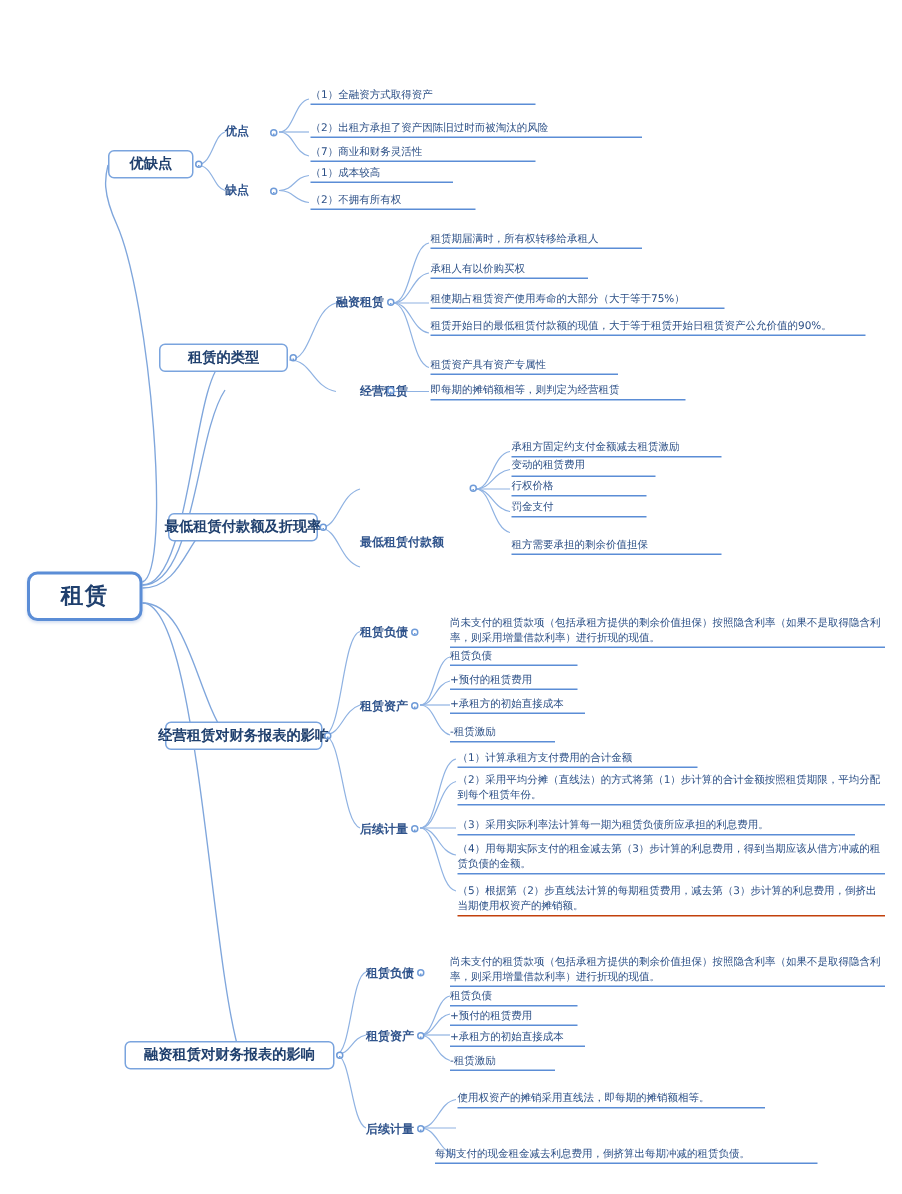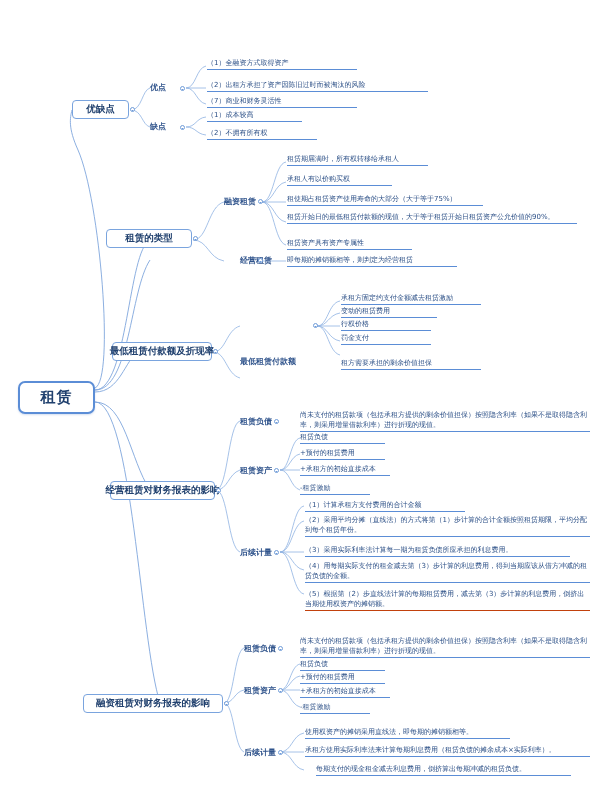--- a/index.html
+++ b/index.html
@@ -360,20 +360,17 @@
   </div>
   <div class="node leaf nowrap" style="left:300px; top:686px; width:90px; border-bottom:1px solid #5b8dd6; padding-bottom:1px;">
     <span>+承租方的初始直接成本</span>
   </div>
   <div class="node leaf nowrap" style="left:300px; top:702px; width:70px; border-bottom:1px solid #5b8dd6; padding-bottom:1px;">
     <span>-租赁激励</span>
   </div>
   <div class="node leaf nowrap" style="left:305px; top:727px; width:205px; border-bottom:1px solid #5b8dd6; padding-bottom:1px;">
     <span>使用权资产的摊销采用直线法，即每期的摊销额相等。</span>
   </div>
-  <div class="node leaf nowrap" style="left:305px; top:745px; width:285px; border-bottom:1px solid #5b8dd6; padding-bottom:1px;">
-    <span>承租方使用实际利率法来计算每期利息费用（租赁负债的摊余成本×实际利率）。</span>
-  </div>
-  <div class="node leaf nowrap" style="left:316px; top:764px; width:255px; border-bottom:1px solid #5b8dd6; padding-bottom:1px;">
+  <div class="node leaf nowrap" style="left:290px; top:764px; width:255px; border-bottom:1px solid #5b8dd6; padding-bottom:1px;">
     <span>每期支付的现金租金减去利息费用，倒挤算出每期冲减的租赁负债。</span>
   </div>
 
 </div>
 
 </body></html>

